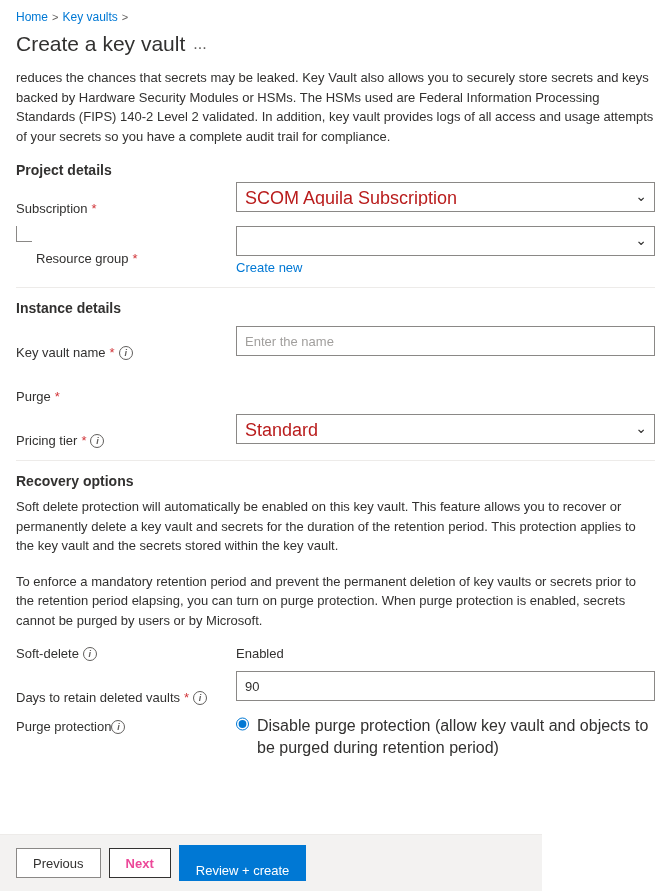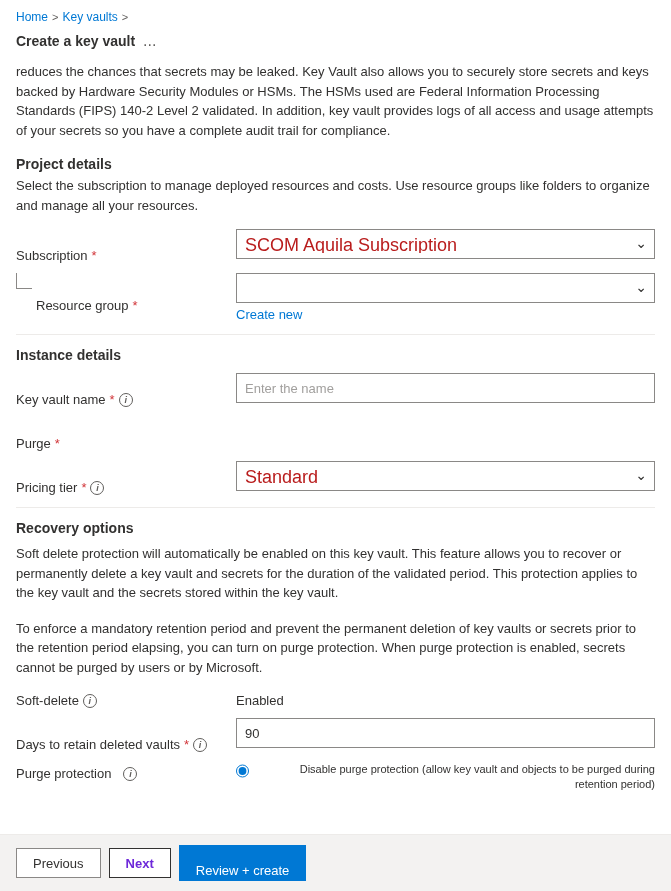--- a/index.html
+++ b/index.html
@@ -29,22 +29,22 @@
       color: #605e5c;
       font-size: 11px;
     }
     .page-header {
       display: flex;
       align-items: center;
       gap: 8px;
       padding: 4px 16px 12px 16px;
     }
     .page-title {
-      font-size: 14px;
-      font-weight: 700;
+      font-size: 21px;
+      font-weight: 400;
       color: #323130;
     }
     .more-icon {
       color: #605e5c;
       font-size: 16px;
       cursor: pointer;
     }
     .content-area {
       padding: 0 16px;
     }
@@ -199,72 +199,71 @@
       margin-bottom: 10px;
     }
     .purge-label {
       width: 220px;
       min-width: 220px;
       font-size: 13px;
       color: #323130;
       padding-top: 4px;
       display: flex;
       align-items: center;
-      gap: 12px;
+      gap: 0;
     }
     .radio-group {
       flex: 1;
       display: flex;
       flex-direction: column;
       gap: 10px;
     }
     .radio-option {
       display: flex;
       align-items: flex-start;
       gap: 8px;
     }
     .radio-input {
       margin-top: 2px;
       accent-color: #0078d4;
       width: 14px;
       height: 14px;
       cursor: pointer;
     }
     .radio-label {
-      font-size: 11px;
+      font-size: 16px;
       color: #323130;
       line-height: 1.4;
-      text-align: right;
     }
     .footer {
       position: fixed;
       bottom: 0;
       left: 0;
-      width: 671px;
+      width: 542px;
       background: #f3f2f1;
       border-top: 1px solid #edebe9;
       padding: 10px 16px;
       display: flex;
       gap: 8px;
       align-items: center;
     }
     .btn-previous {
       padding: 5px 16px;
       background: #fff;
       border: 1px solid #8a8886;
       color: #323130;
       font-size: 13px;
       cursor: pointer;
       height: 30px;
     }
     .btn-next {
       padding: 5px 16px;
       background: #fff;
       border: 1px solid #323130;
-      color: #6d28d9;
+      color: #ec4899;
       font-size: 13px;
       cursor: pointer;
       height: 30px;
       font-weight: 600;
     }
     .btn-review {
       padding: 17px 16px;
       background: #0078d4;
       border: 1px solid #0078d4;
       color: #fff;
@@ -292,21 +291,20 @@
   <div class="page-header">
     <h1 class="page-title">Create a key vault</h1>
     <span class="more-icon">...</span>
   </div>
 
   <div class="content-area">
 
     <p class="description-text">reduces the chances that secrets may be leaked. Key Vault also allows you to securely store secrets and keys backed by Hardware Security Modules or HSMs. The HSMs used are Federal Information Processing Standards (FIPS) 140-2 Level 2 validated. In addition, key vault provides logs of all access and usage attempts of your secrets so you have a complete audit trail for compliance.</p>
 
     <div class="section-title">Project details</div>
-    <p class="section-desc">Select the subscription to manage deployed resources and costs. Use resource groups like folders to organize and manage all your resources.</p>
 
     <div class="form-group">
       <div class="form-label">
         <span>Subscription</span>
         <span class="required-star">*</span>
       </div>
       <div class="form-input-area">
         <div class="select-wrapper">
           <select class="form-select">
             <option>SCOM Aquila Subscription</option>
@@ -367,21 +365,21 @@
             <option>Standard</option>
           </select>
         </div>
       </div>
     </div>
 
     <hr class="divider">
 
     <div class="section-title">Recovery options</div>
 
-    <p class="description-text" style="margin-top:8px;">Soft delete protection will automatically be enabled on this key vault. This feature allows you to recover or permanently delete a key vault and secrets for the duration of the validated period. This protection applies to the key vault and the secrets stored within the key vault.</p>
+    <p class="description-text" style="margin-top:8px;">Soft delete protection will automatically be enabled on this key vault. This feature allows you to recover or permanently delete a key vault and secrets for the duration of the retention period. This protection applies to the key vault and the secrets stored within the key vault.</p>
     <p class="description-text">To enforce a mandatory retention period and prevent the permanent deletion of key vaults or secrets prior to the retention period elapsing, you can turn on purge protection. When purge protection is enabled, secrets cannot be purged by users or by Microsoft.</p>
 
     <div class="soft-delete-row">
       <div class="soft-delete-label">
         <span>Soft-delete</span>
         <span class="info-icon">i</span>
       </div>
       <div class="soft-delete-value">Enabled</div>
     </div>
 

